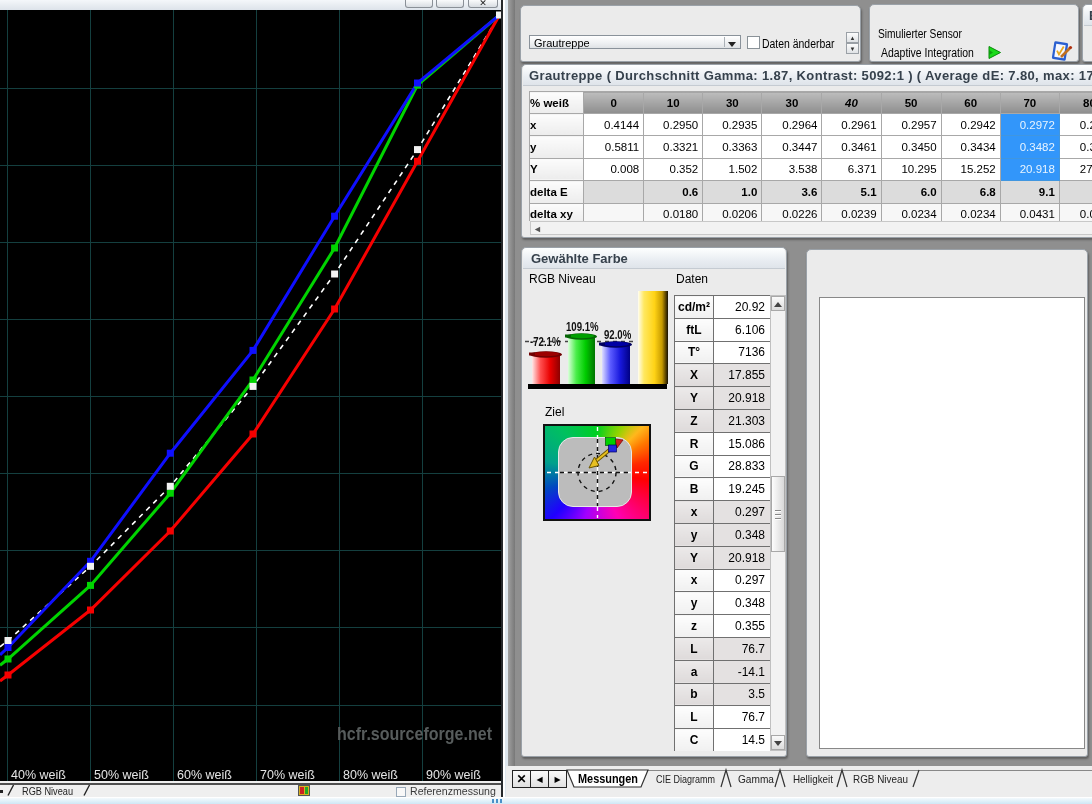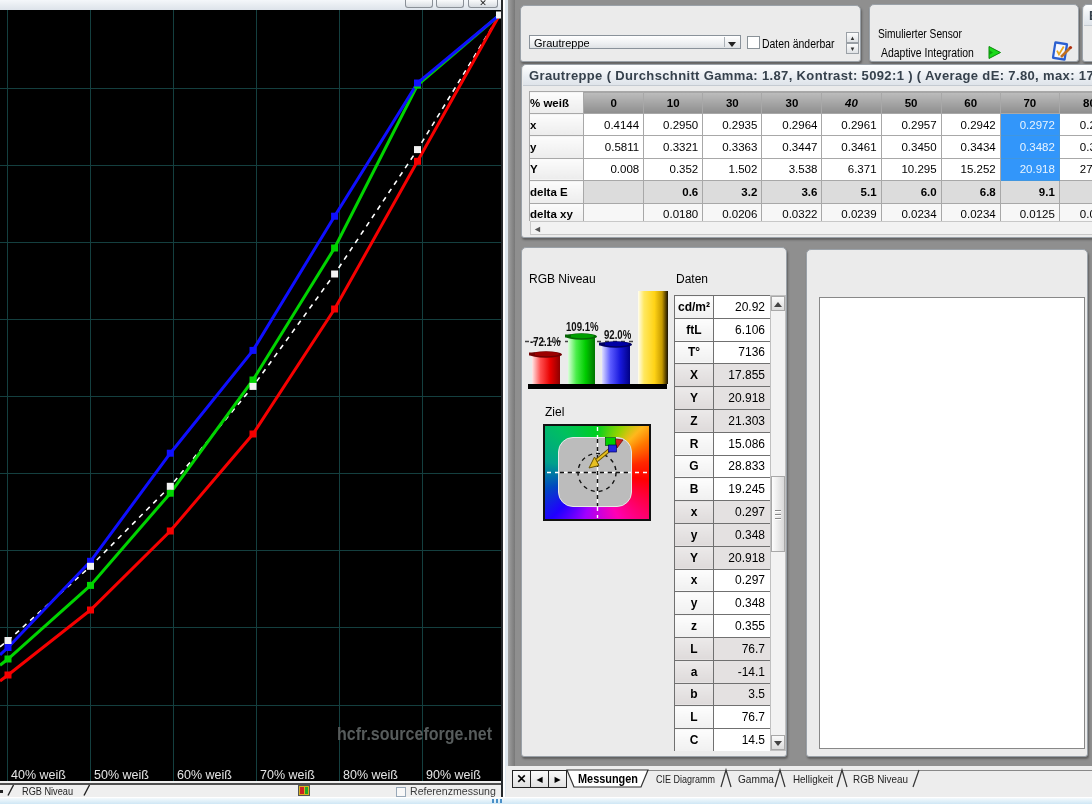--- a/index.html
+++ b/index.html
@@ -225,50 +225,53 @@
             <td class="mval">6.371</td>
             <td class="mval">10.295</td>
             <td class="mval">15.252</td>
             <td class="msel">20.918</td>
             <td class="mval">27.940</td>
           </tr>
           <tr style="height:22.4px;">
             <td class="mlab">delta E</td>
             <td class="mde"></td>
             <td class="mde">0.6</td>
-            <td class="mde">3.2</td>
+            <td class="mde">1.0</td>
             <td class="mde">3.6</td>
             <td class="mde">5.1</td>
             <td class="mde">6.0</td>
             <td class="mde">6.8</td>
             <td class="mde">9.1</td>
             <td class="mde">12.1</td>
           </tr>
           <tr style="height:22.4px;">
             <td class="mlab">delta xy</td>
             <td class="mdxy"></td>
             <td class="mdxy">0.0180</td>
             <td class="mdxy">0.0206</td>
-            <td class="mdxy">0.0322</td>
+            <td class="mdxy">0.0226</td>
             <td class="mdxy">0.0239</td>
             <td class="mdxy">0.0234</td>
             <td class="mdxy">0.0234</td>
-            <td class="mdxy">0.0125</td>
+            <td class="mdxy">0.0431</td>
             <td class="mdxy">0.0258</td>
           </tr>
         </tbody>
       </table>
     </div>
 
   <div class="abs" style="left:8px;top:156px;width:566px;height:14px;background:#f2f2f2;border:1px solid #c8c8c8;">
     <div class="abs" style="left:2px;top:2px;width:9px;height:9px;font-size:9px;color:#555;">◄</div>
   </div>
 </div>
 
 <div class="panel" style="left:521px;top:247px;width:266px;height:510px;">
+  <div class="phead">
+      <div class="ptitle">Gewählte Farbe</div>
+    </div>
   <div class="abs" style="left:7px;top:24px;font-size:12px;color:#000;">RGB Niveau</div>
   <div class="abs" style="left:154px;top:24px;font-size:12px;color:#000;">Daten</div>
 
   <div class="abs" style="left:6px;top:136px;width:139px;height:5px;background:#000;"></div>
 
   <svg class="abs" style="left:0;top:35px;" width="150" height="102">
     <defs>
       <linearGradient id="gr" x1="0" y1="0" x2="1" y2="0">
           <stop offset="0" stop-color="#ffe8e8"></stop>
           <stop offset="0.3" stop-color="#ff5050"></stop>

